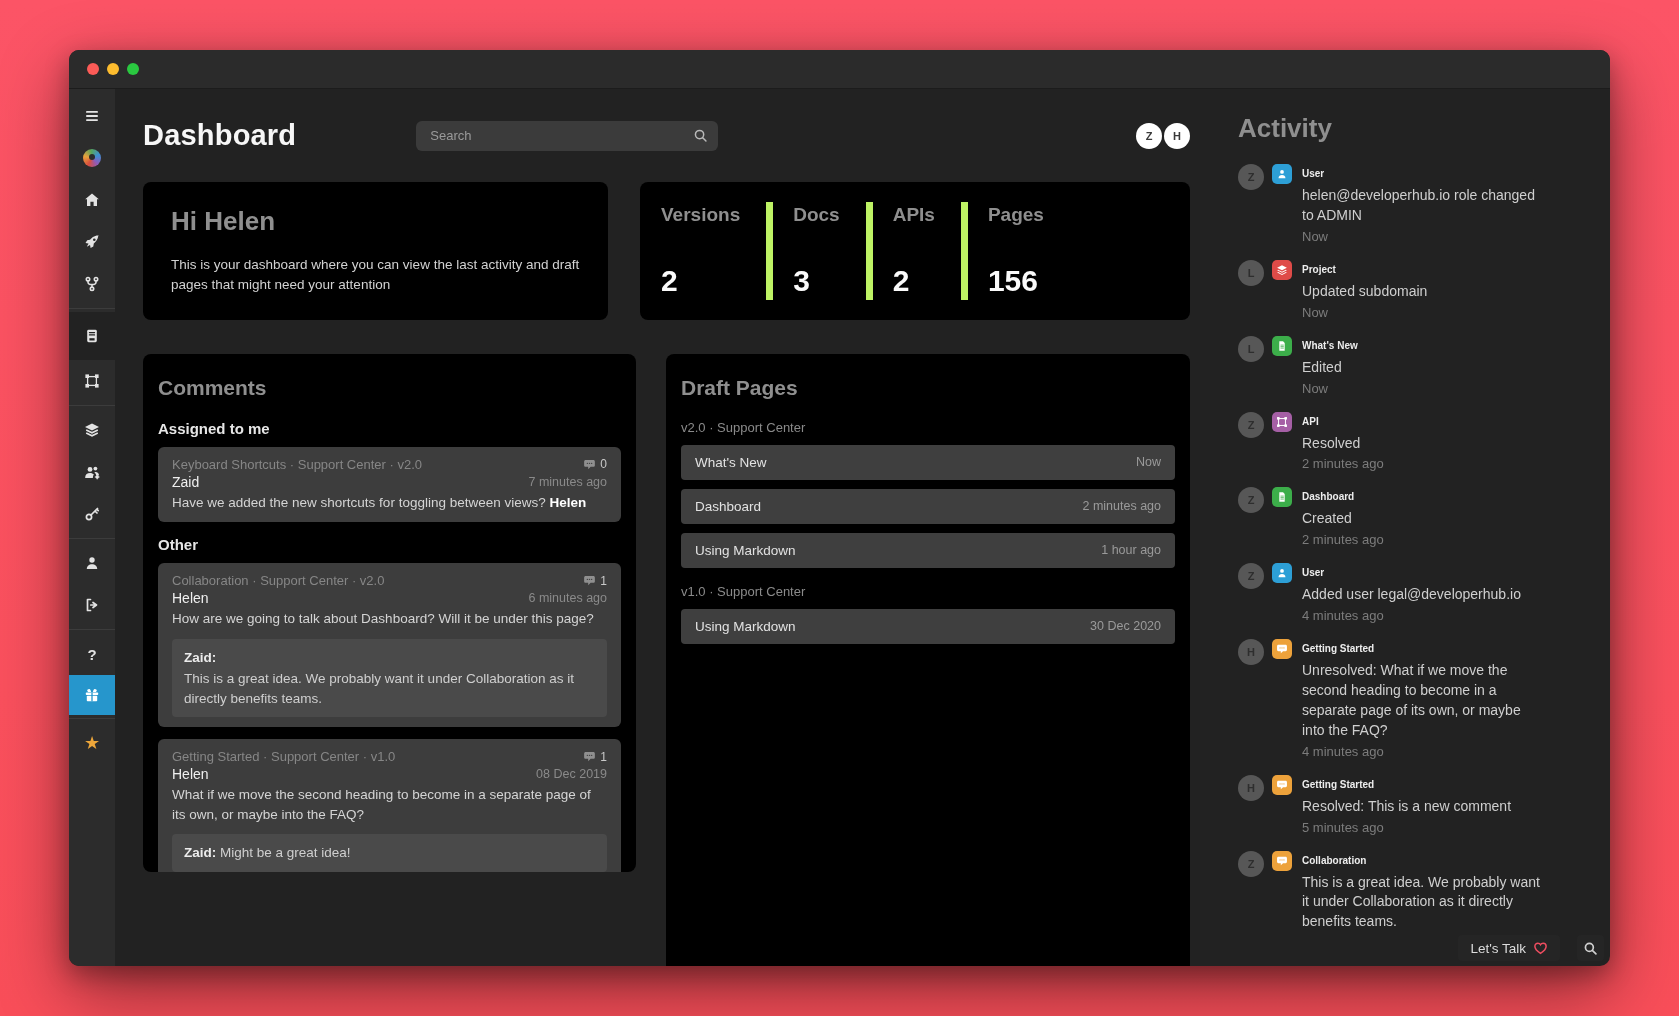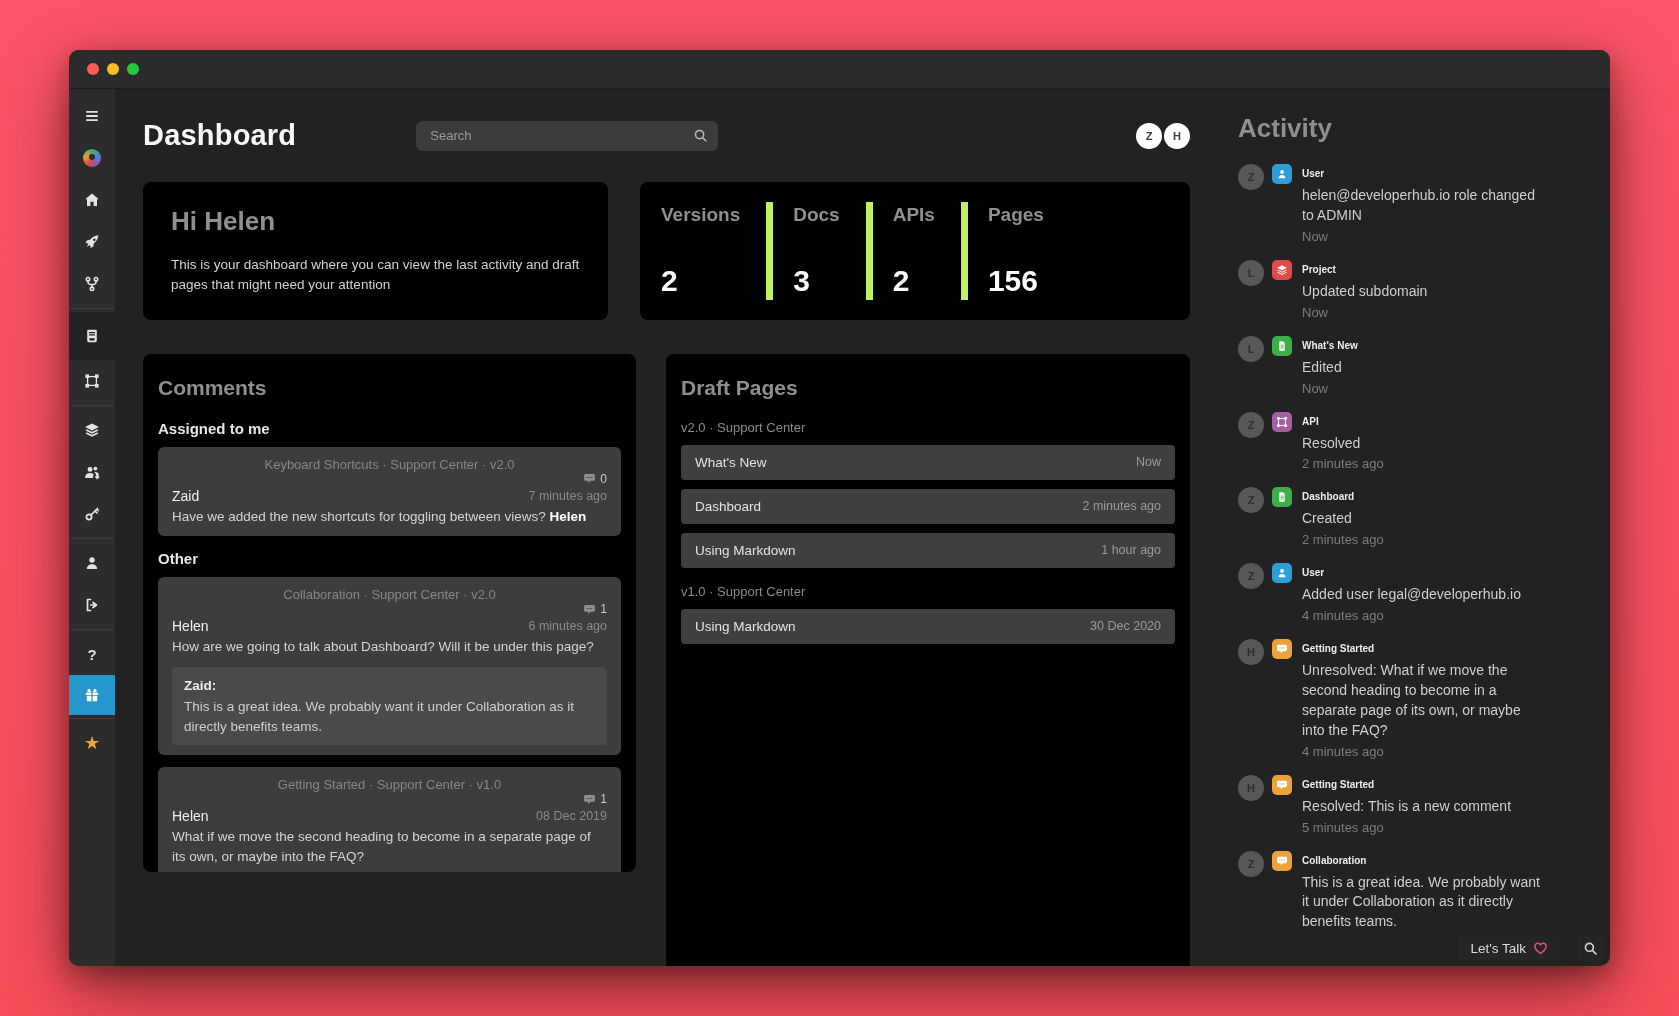--- a/index.html
+++ b/index.html
@@ -51,21 +51,21 @@
   .stat{padding:2px 26px 2px 20px;display:flex;flex-direction:column;justify-content:space-between;}
   .stat + .stat{border-left:7px solid #bef264;}
   .stat .lbl{font-size:19px;font-weight:700;color:#8f8f8f;margin-bottom:16px;}
   .stat .val{font-size:30px;font-weight:700;color:#fafafa;}
   .row2{display:flex;gap:30px;align-items:flex-start;}
   
   .commentscard{width:493px;flex:0 0 auto;height:518px;box-sizing:border-box;padding:22px 15px;overflow:hidden;}
   .sec-title{font-size:21px;font-weight:700;color:#8f8f8f;margin:0 0 20px 0;}
   .sub-label{font-size:15px;font-weight:700;color:#e6e6e6;margin:14px 0 10px 0;}
   .c-card{background:#3d3d3d;border-radius:6px;padding:10px 14px;margin-bottom:12px;cursor:pointer;}
-  .c-meta-row{display:flex;align-items:center;font-size:13px;color:#868686;flex-direction:column;}
+  .c-meta-row{display:flex;align-items:center;font-size:13px;color:#868686;}
   .c-badge{margin-left:auto;display:flex;align-items:center;gap:4px;color:#c9c9c9;font-size:12px;}
   .c-author-row{display:flex;align-items:center;margin-top:2px;}
   .c-author{font-size:14px;font-weight:400;color:#efefef;text-align:right;}
   .c-time{margin-left:auto;font-size:12.5px;color:#8a8a8a;}
   .c-body{margin-top:3px;font-size:13.5px;line-height:1.45;color:#d4d4d4;}
   .c-mention{font-weight:700;color:#ffffff;}
   .c-reply{background:#4a4a4a;border-radius:4px;padding:9px 12px;margin-top:10px;font-size:13.5px;line-height:1.45;color:#cfcfcf;}
   .c-reply .r-author{font-weight:700;color:#ececec;}
   .c-reply .r-author.block{display:block;margin-bottom:2px;}
   

